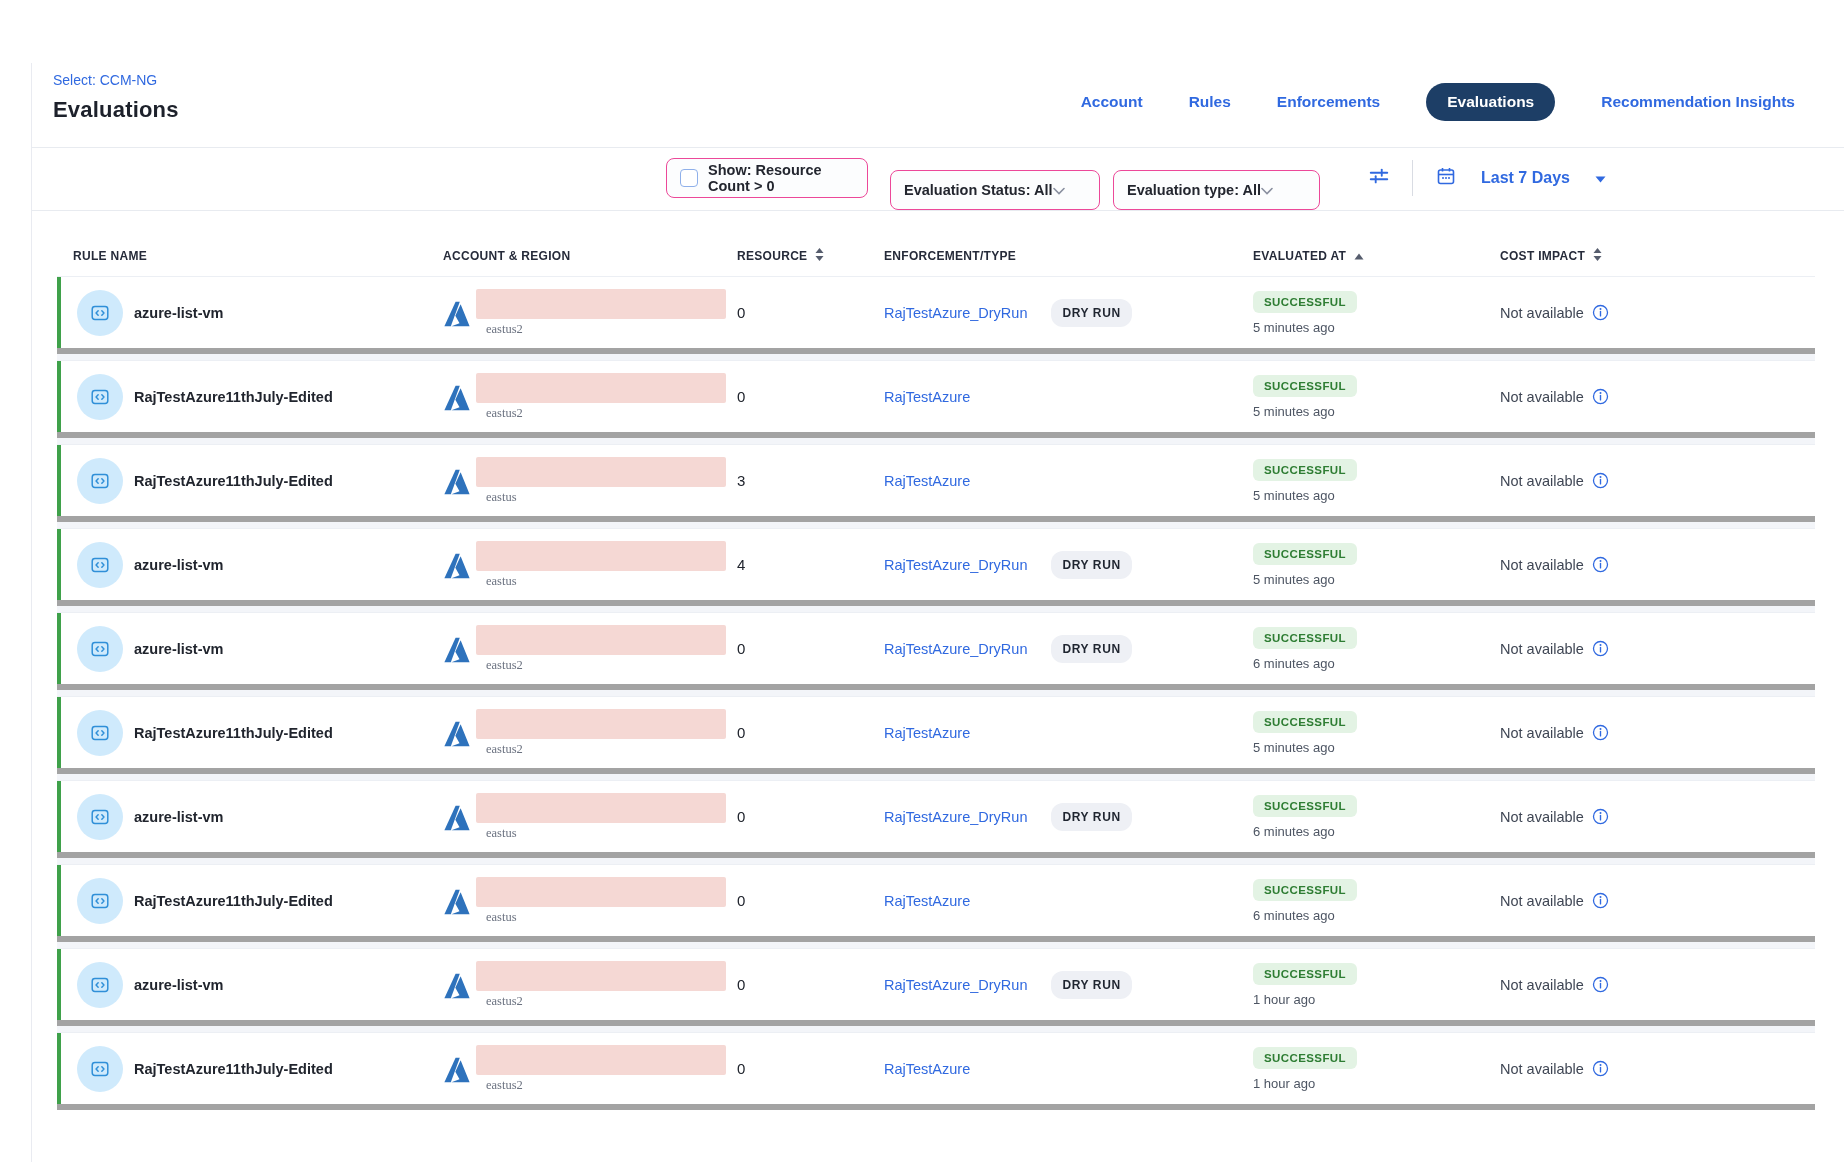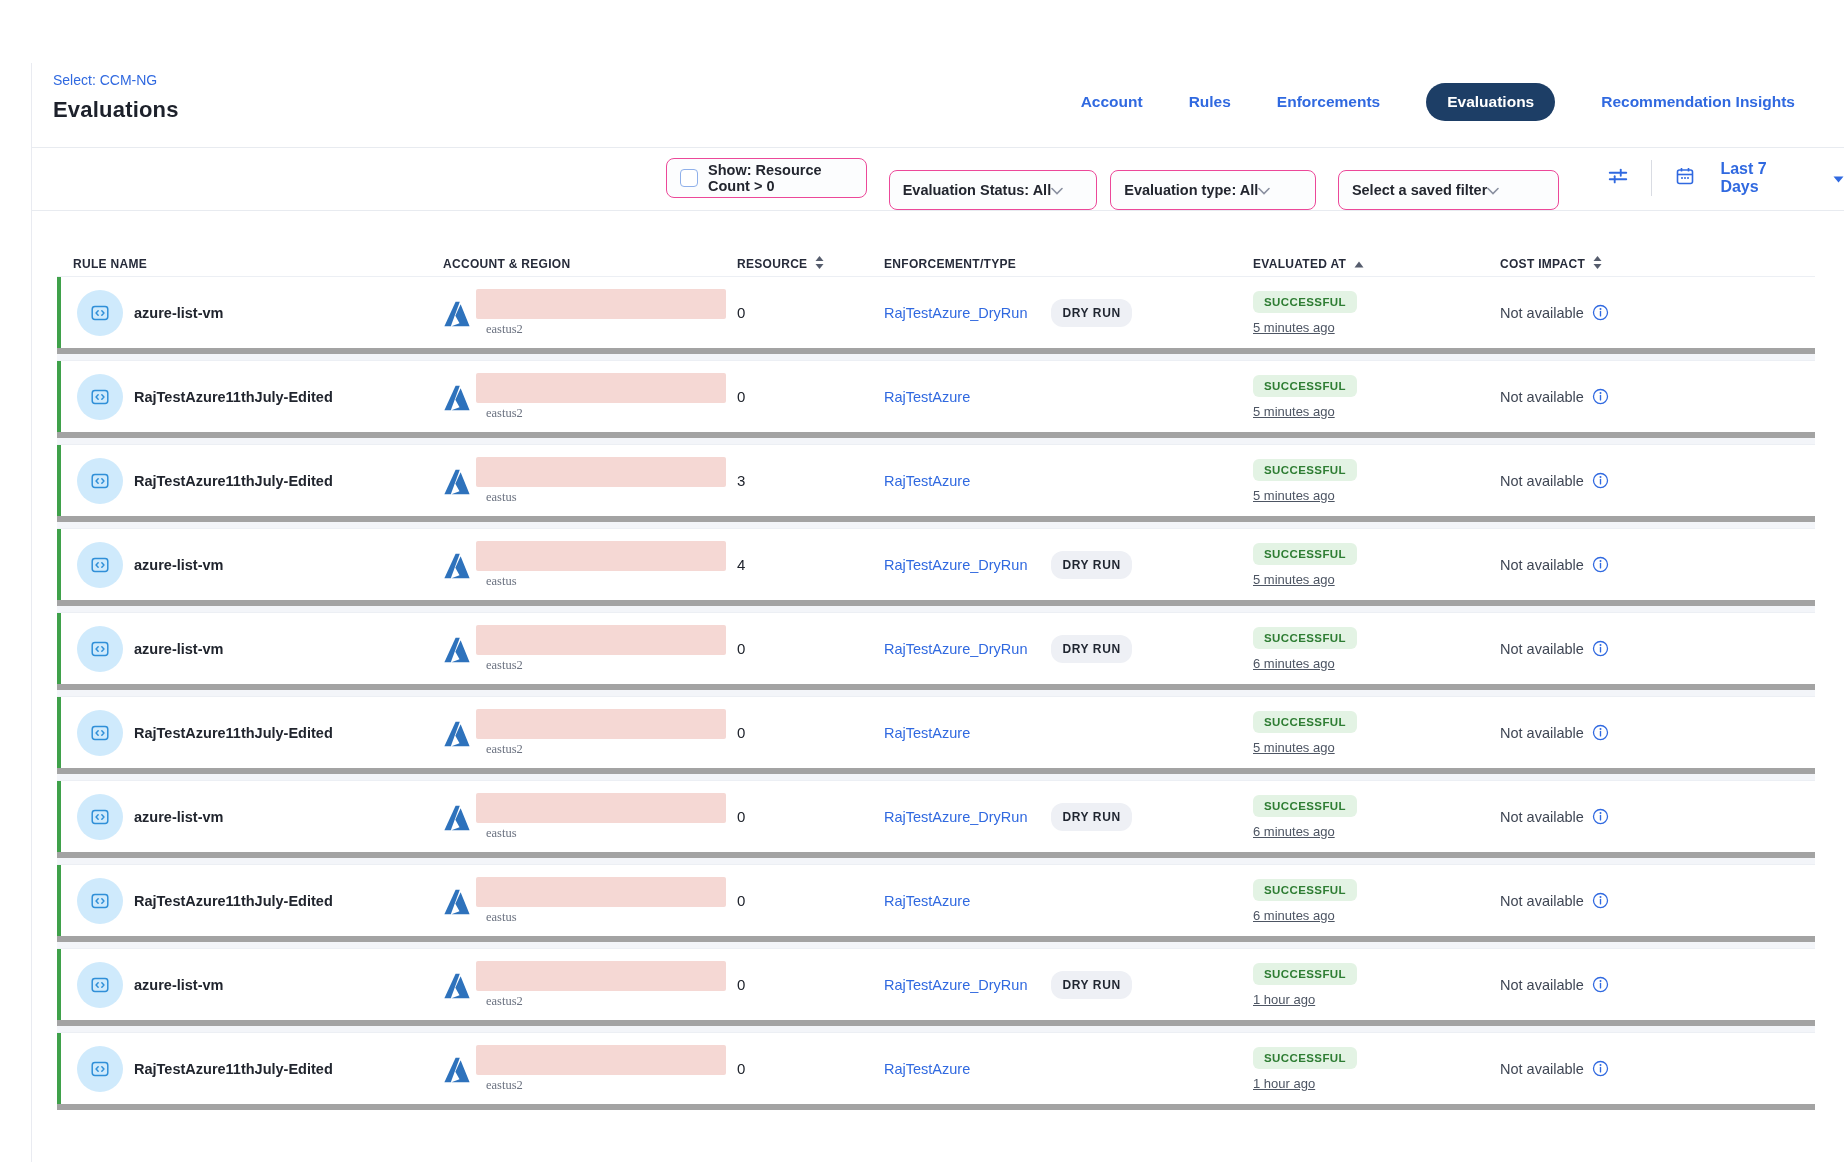--- a/index.html
+++ b/index.html
@@ -37,21 +37,21 @@
   .dd-status { width:210px; margin-left:22px; }
   .dd-type   { width:207px; margin-left:13px; }
   .dd-saved  { width:223px; margin-left:22px; }
   .sliders-btn { margin-left:48px; cursor:pointer; display:flex; align-items:center; }
   .vdiv { width:1px; height:36px; background:#d9dce3; margin-left:22px; }
   .date-range { margin-left:23px; display:flex; align-items:center; gap:25px; cursor:pointer;
     color:#3069e0; font-size:16px; font-weight:bold; }
 
   
   .grid-cols { display:grid; grid-template-columns:386px 294px 147px 369px 247px 1fr; align-items:center; }
-  .thead { position:absolute; top:244px; left:57px; width:1758px; height:40px; }
+  .thead { position:absolute; top:236px; left:57px; width:1758px; height:40px; }
   .th { font-size:12px; font-weight:bold; color:#262b3a; letter-spacing:.3px; display:flex; align-items:center; gap:8px; }
   .th.first { padding-left:16px; }
 
   .tbody { position:absolute; top:276px; left:57px; width:1758px; background:#f3f5f9;
     display:flex; flex-direction:column; gap:6px; }
   .row { position:relative; height:78px; background:#fff;
     border-top:1px solid #eceff4; border-bottom:6px solid #a3a3a3; cursor:pointer; }
   .accent { position:absolute; left:0; top:0; bottom:0; width:4px; background:#3fa14a; }
 
   .c { display:flex; align-items:center; min-width:0; }
@@ -68,21 +68,21 @@
 
   .c3 { font-size:15px; color:#20242d; }
   .c4 { gap:24px; }
   .enf-link { font-size:14.5px; color:#3069e0; text-decoration:none; white-space:nowrap; }
   .dry-badge { background:#eef0f5; color:#1f2530; border-radius:12px; padding:7px 11px;
     font-size:12px; font-weight:bold; letter-spacing:.6px; white-space:nowrap; }
 
   .c5 { flex-direction:column; align-items:flex-start; justify-content:center; gap:7px; }
   .succ-badge { background:#e3f3e4; color:#2e7d33; border-radius:6px; padding:5px 11px;
     font-size:11.5px; font-weight:bold; letter-spacing:.4px; }
-  .eval-time { font-size:13px; color:#4d5563;text-decoration:underline; }
+  .eval-time { font-size:13px; color:#4d5563; }
 
   .c6 { gap:8px; font-size:14.5px; color:#3f4654; }
   .info-ic { display:flex; cursor:pointer; }
 </style>
 </head>
 <body>
 
 <div id="app">
   <div class="panel-left-border"></div>
 
@@ -118,28 +118,20 @@
 
     <div class="ctl dd dd-type">
       <span>Evaluation type: All</span>
       <span>
         <svg width="12" height="8" viewBox="0 0 12 8">
             <path d="M1 1.5 L6 6.5 L11 1.5" stroke="#8a90a0" stroke-width="1.6" fill="none" stroke-linecap="round"></path>
           </svg>
       </span>
     </div>
 
-    <div class="ctl dd dd-saved">
-      <span>Select a saved filter</span>
-      <span>
-        <svg width="12" height="8" viewBox="0 0 12 8">
-            <path d="M1 1.5 L6 6.5 L11 1.5" stroke="#8a90a0" stroke-width="1.6" fill="none" stroke-linecap="round"></path>
-          </svg>
-      </span>
-    </div>
 
     <span class="sliders-btn">
       <span>
         <svg width="22" height="22" viewBox="0 0 20 20" stroke="#3069e0" stroke-width="1.7" stroke-linecap="round">
           <line x1="2.5" y1="7" x2="17.5" y2="7"></line>
             <line x1="2.5" y1="13" x2="17.5" y2="13"></line>
           <line x1="12.5" y1="4.2" x2="12.5" y2="9.8"></line>
             <line x1="7" y1="10.2" x2="7" y2="15.8"></line>
         </svg>
       </span>

